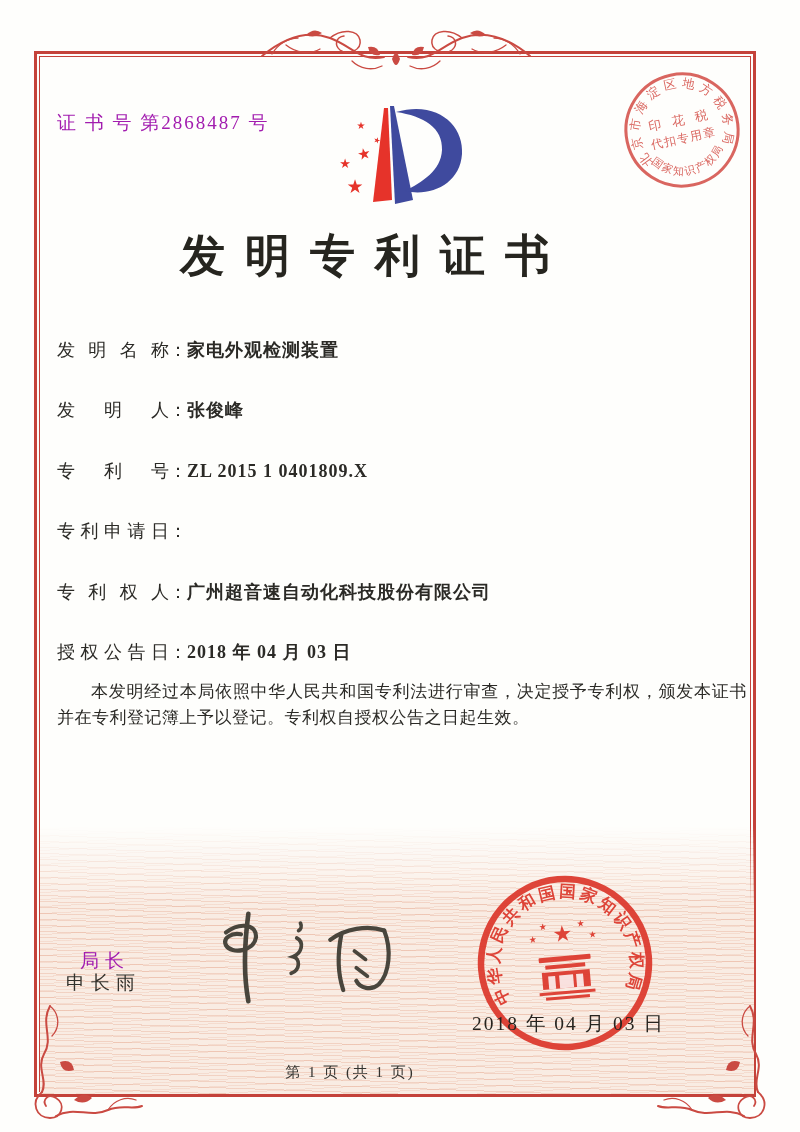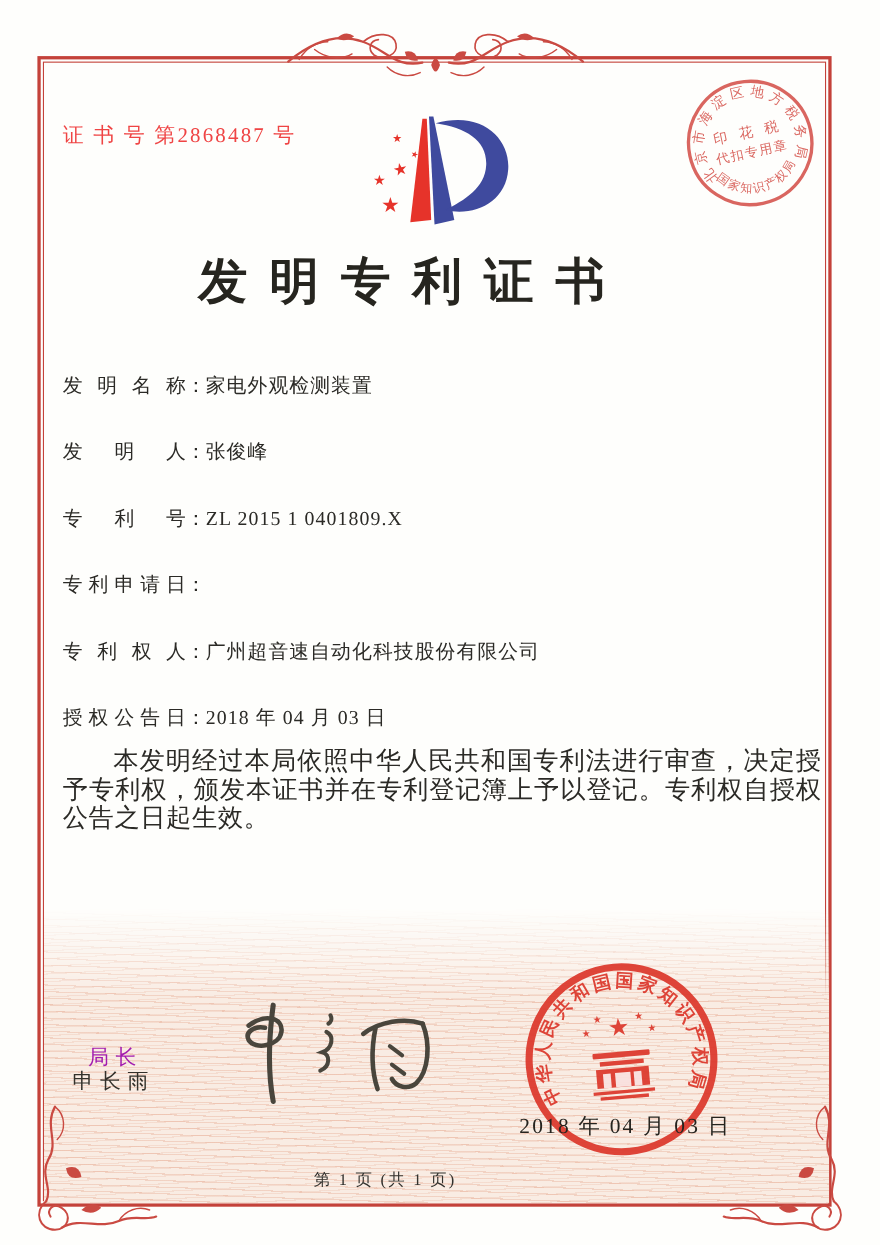--- a/index.html
+++ b/index.html
@@ -16,33 +16,33 @@
   .guilloche { position:absolute; left:40px; top:826px; width:714px; height:268px;
     background-color:#f9ece3;
     background-image:
       repeating-linear-gradient(2deg,  rgba(224,148,118,.30) 0 1px, rgba(0,0,0,0) 1px 6px),
       repeating-linear-gradient(-3deg, rgba(224,148,118,.18) 0 1px, rgba(0,0,0,0) 1px 7px);
     -webkit-mask-image:linear-gradient(to bottom, rgba(0,0,0,0) 0, #000 80px);
     mask-image:linear-gradient(to bottom, rgba(0,0,0,0) 0, #000 80px);
   }
 
   .ornament { position:absolute; }
-  .cert-no { position:absolute; left:57px; top:110px; font-size:19px; letter-spacing:2px; color:#ef4444; }
+  .cert-no { position:absolute; left:57px; top:110px; font-size:19px; letter-spacing:2px; color:#a21caf; }
   .logo { position:absolute; left:328px; top:96px; }
   .tax-stamp { position:absolute; left:606px; top:54px; transform:rotate(-12deg); opacity:.88; }
   .title { position:absolute; left:-35px; top:226px; width:800px; text-align:center;
            font-size:45px; font-weight:bold; letter-spacing:20px; text-indent:20px; color:#26251f; }
 
   .fields { position:absolute; left:57px; top:338px; width:660px; }
   .frow { height:60.4px; display:flex; align-items:flex-start; font-size:18px; line-height:24px; color:#2b2a26; }
   .flabel { display:inline-block; width:112px; text-align:justify; text-align-last:justify; }
   .fcolon { display:inline-block; width:18px; }
-  .fvalue { letter-spacing:1px; }
-
-  .paras { position:absolute; left:57px; top:679px; width:690px; font-size:23px;
+  .fvalue { letter-spacing:1px;font-weight:bold; }
+
+  .paras { position:absolute; left:57px; top:679px; width:690px; font-size:17px;
            line-height:25.8px; text-align:justify; color:#2b2a26; }
   .paras p { text-indent:2em; letter-spacing:.5px; }
 
   .signer-title { position:absolute; left:80px; top:948px; font-size:19px; letter-spacing:6px; color:#a21caf; }
   .signer-name  { position:absolute; left:66px; top:970px; font-size:19px; letter-spacing:6px; color:#33312b; }
   .signature { position:absolute; left:200px; top:903px; }
 
   .seal { position:absolute; left:460px; top:858px; transform:rotate(-5deg); opacity:.93; }
   .issue-date { position:absolute; left:472px; top:1010px; font-size:19.5px; letter-spacing:2px; color:#26241f; }
   .footer { position:absolute; left:-50px; top:1063px; width:800px; text-align:center; font-size:15px; letter-spacing:2px; color:#33322e; }

